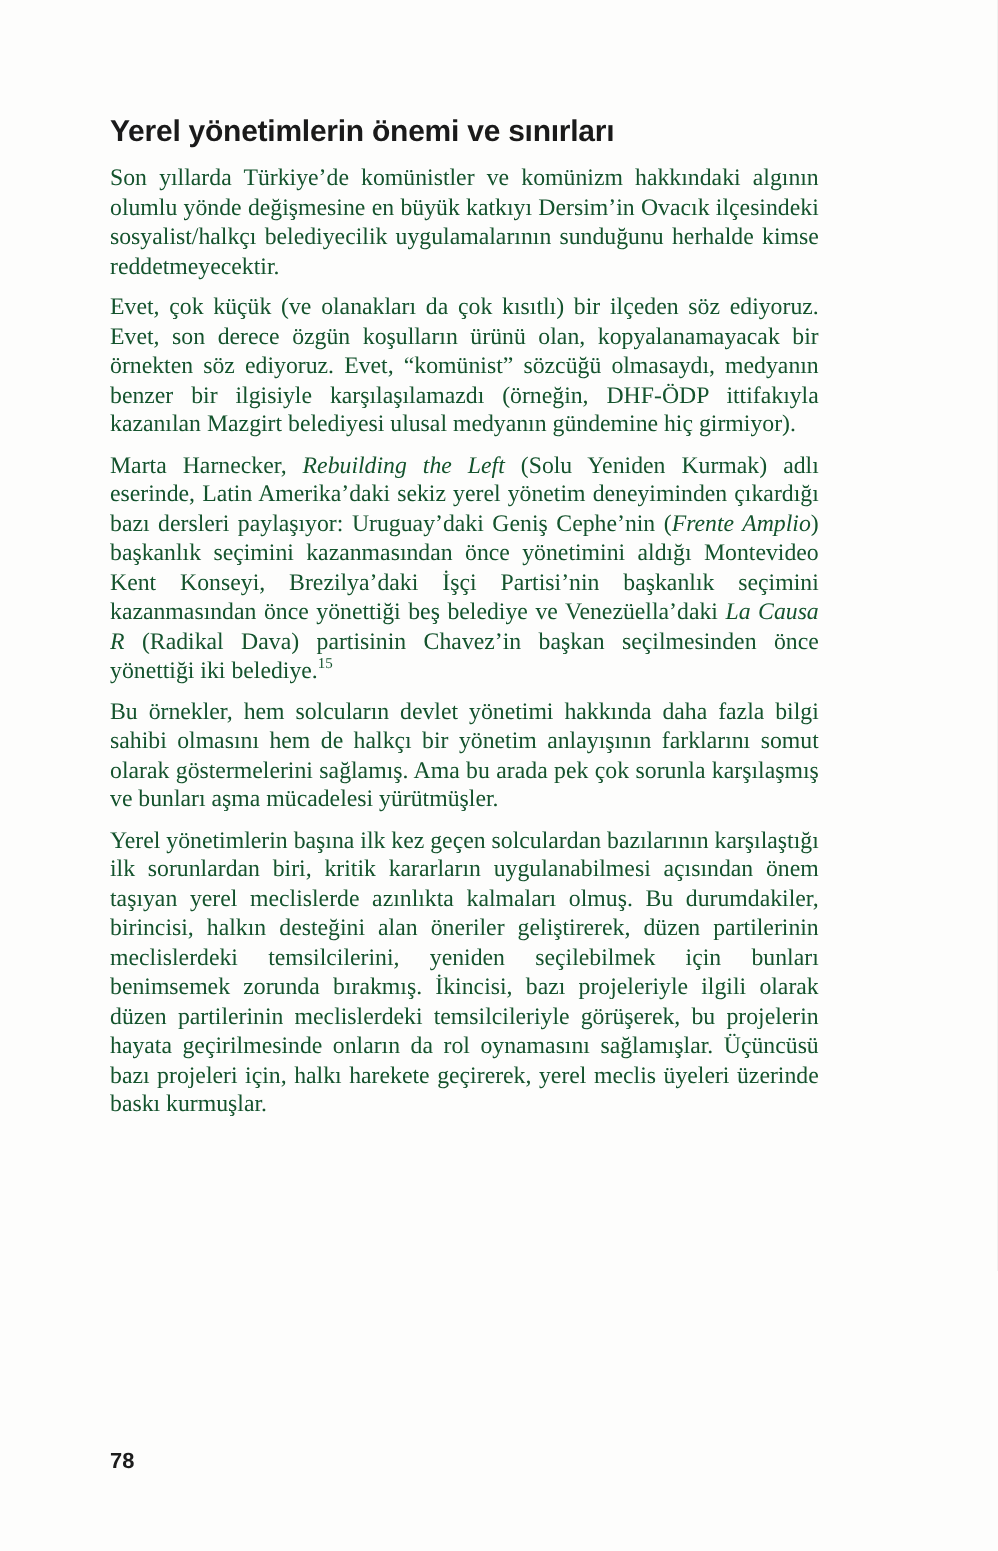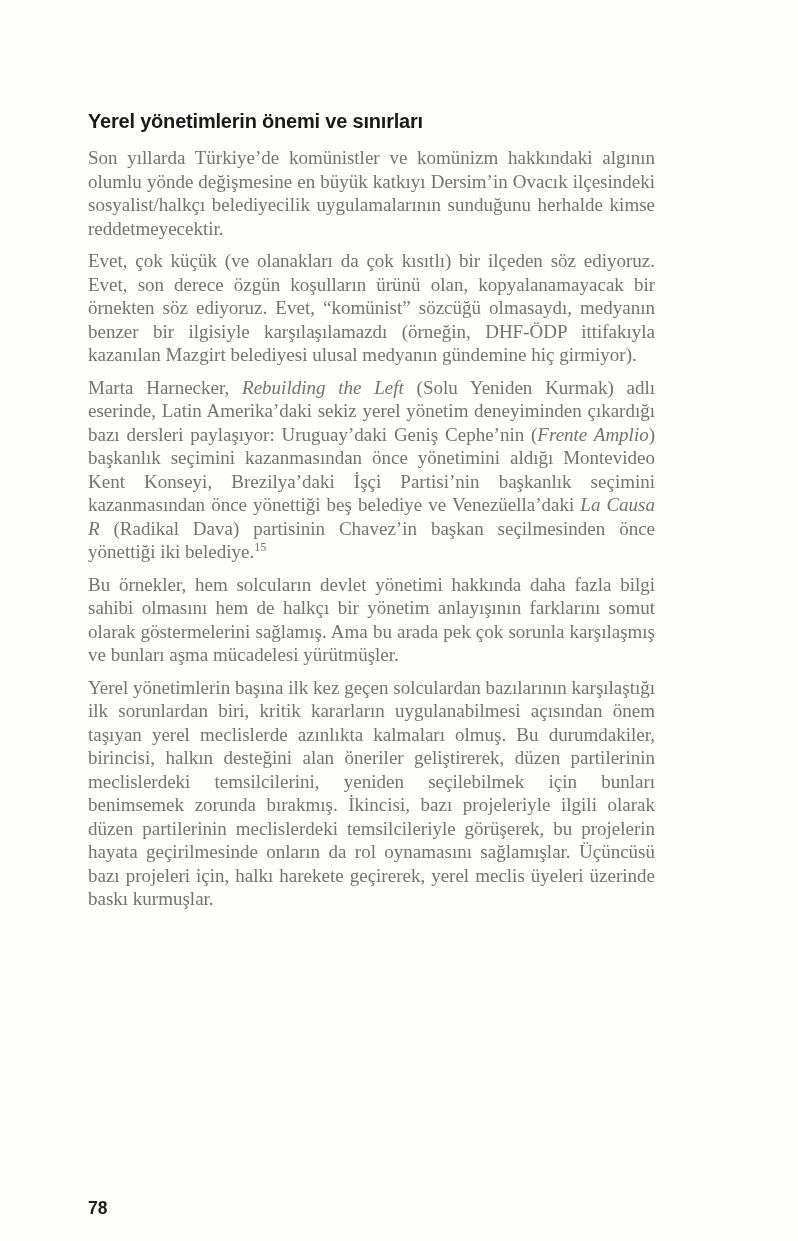--- a/index.html
+++ b/index.html
@@ -15,31 +15,31 @@
     position: absolute;
     left: 88px;
     top: 92px;
     width: 567px;
     height: 988px;
     overflow: hidden;
   }
   .heading {
     font-family: "Liberation Sans", sans-serif;
     font-weight: 700;
-    font-size: 20px;
+    font-size: 24px;
     line-height: 26px;
     letter-spacing: -0.2px;
     color: #1a1a1a;
-    margin: 16px 0 12px 0;
+    margin: 1px 0 12px 0;
   }
   .body-par {
     font-family: "Liberation Serif", "DejaVu Serif", serif;
     font-size: 19px;
     line-height: 23.5px;
-    color: #737373;
+    color: #14532d;
     text-align: justify;
     margin: 0 0 9px 0;
   }
   .body-par em { font-style: italic; }
   .fn-ref {
     font-size: 12px;
     vertical-align: super;
     line-height: 0;
   }
   .footnote-area {
@@ -68,21 +68,20 @@
     width: 75px;
   }
   .page-number {
     position: absolute;
     left: 88px;
     top: 1158px;
     font-family: "Liberation Sans", sans-serif;
     font-weight: 700;
     font-size: 17.5px;
     color: #1c1c1c;
-    margin-top: 40px;
   }
 </style>
 </head>
 <body>
 
 <div class="page">
 
   <div class="content">
 
     <h1 class="heading">Yerel yönetimlerin önemi ve sınırları</h1>

